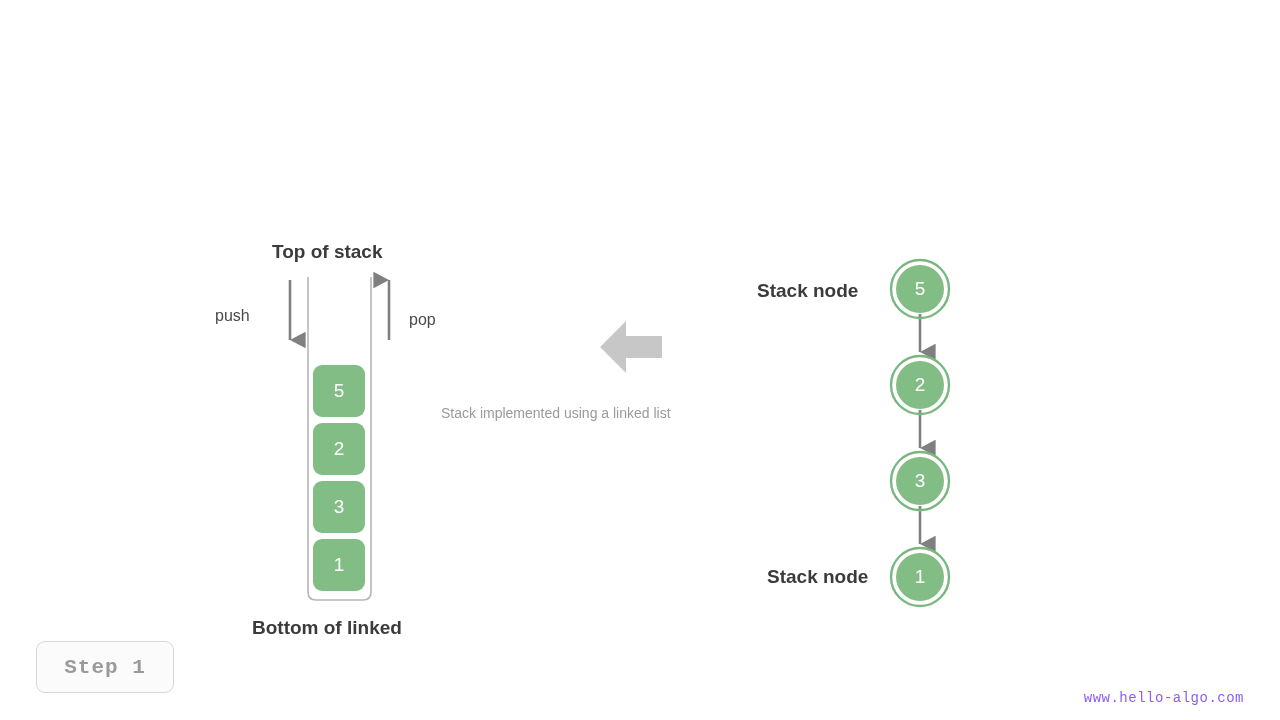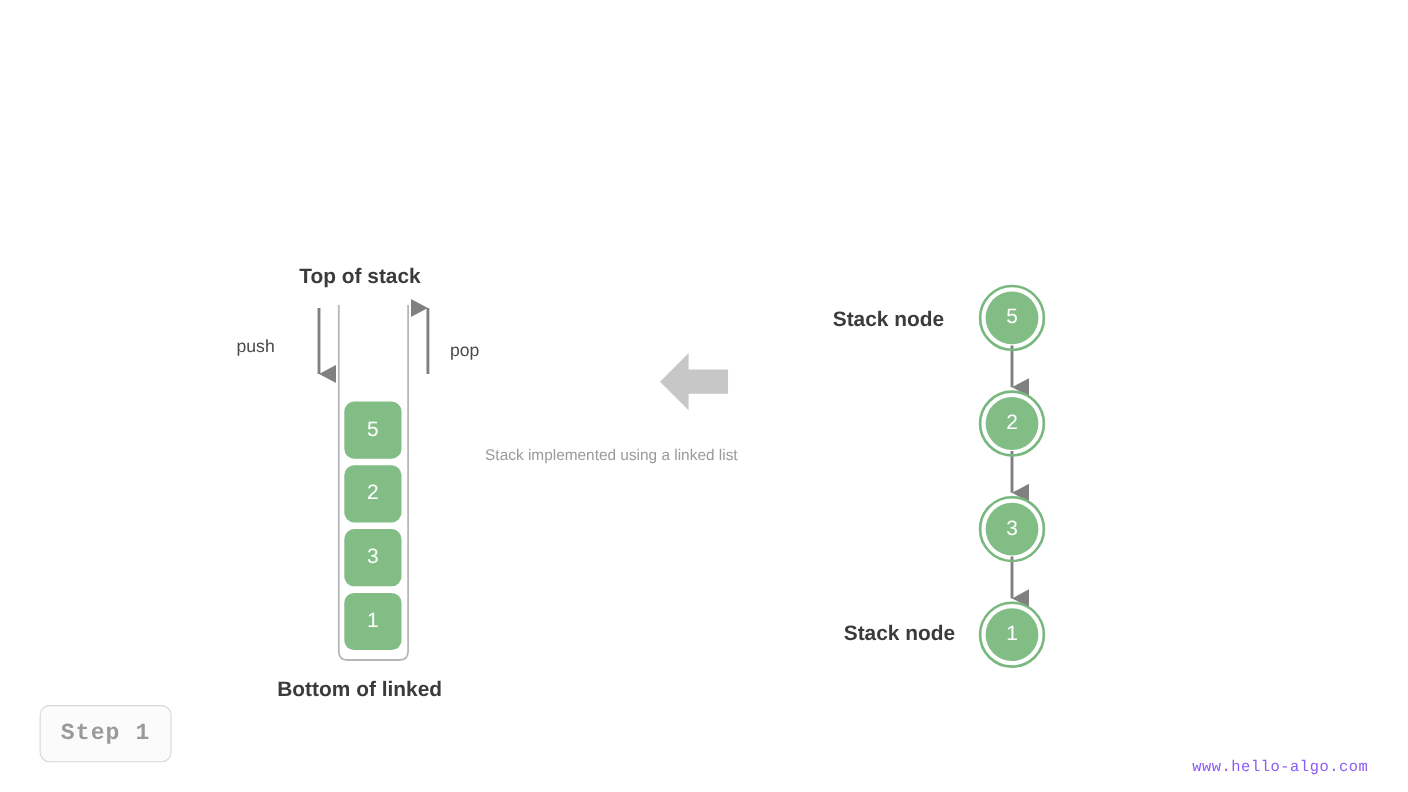--- a/index.html
+++ b/index.html
@@ -127,21 +127,21 @@
     font-family: "Liberation Sans", sans-serif;
     font-size: 19px;
     pointer-events: none;
   }
 
   
   .step-badge {
     position: absolute;
     left: 36px;
     top: 641px;
-    width: 120px;
+    width: 138px;
     height: 52px;
     border: 1px solid #d7d7d7;
     border-radius: 9px;
     background: #fbfbfb;
     display: flex;
     align-items: center;
     justify-content: center;
     font-family: "Liberation Mono", monospace;
     font-weight: bold;
     font-size: 21px;

